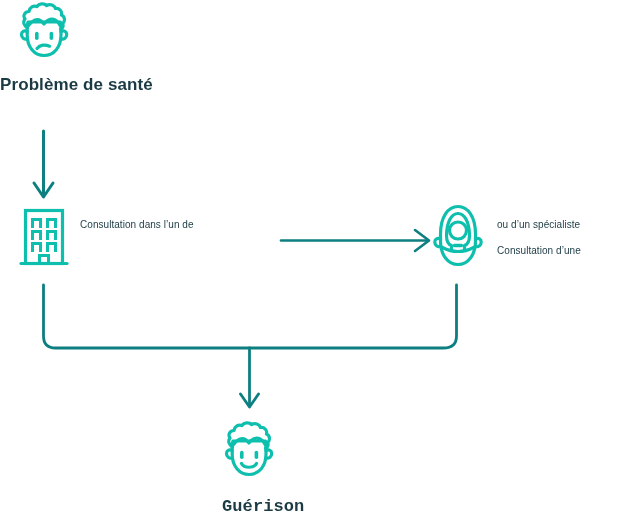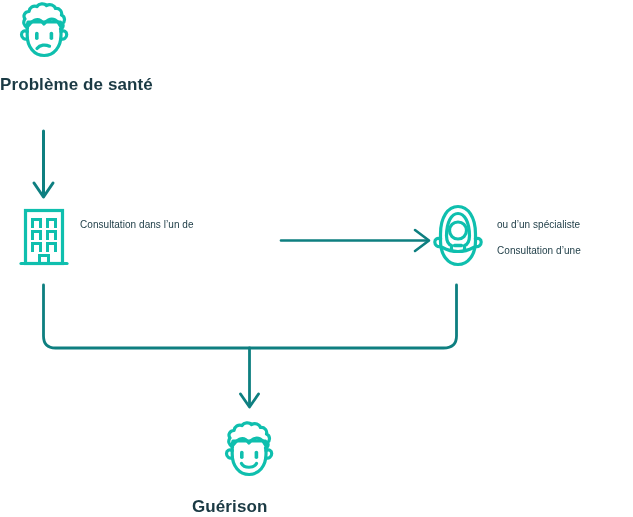--- a/index.html
+++ b/index.html
@@ -50,21 +50,21 @@
   #problem-icon { left: 14px; top: 2px; }
   #problem-label { left: 0px; top: 74px; }
   
   #clinic-icon { left: 19px; top: 206px; }
   #clinic-label { left: 80px; top: 212px; }
   
   #specialist-icon { left: 430px; top: 201px; }
   #specialist-label { left: 497px; top: 212px; }
   
   #healing-icon { left: 218px; top: 421px; }
-  #healing-label { left: 192px; top: 496px; }
+  #healing-label { left: 222px; top: 496px; font-family: Liberation Mono, monospace; }
 </style>
 </head>
 <body>
 
 <div id="stage">
 
   <svg class="connector" width="633" height="517" viewBox="0 0 633 517" aria-hidden="true">
 
     <g>
       <path d="M43.5 131 L43.5 196" fill="none" stroke="#0e7f80" stroke-width="3" stroke-linecap="round"></path>

